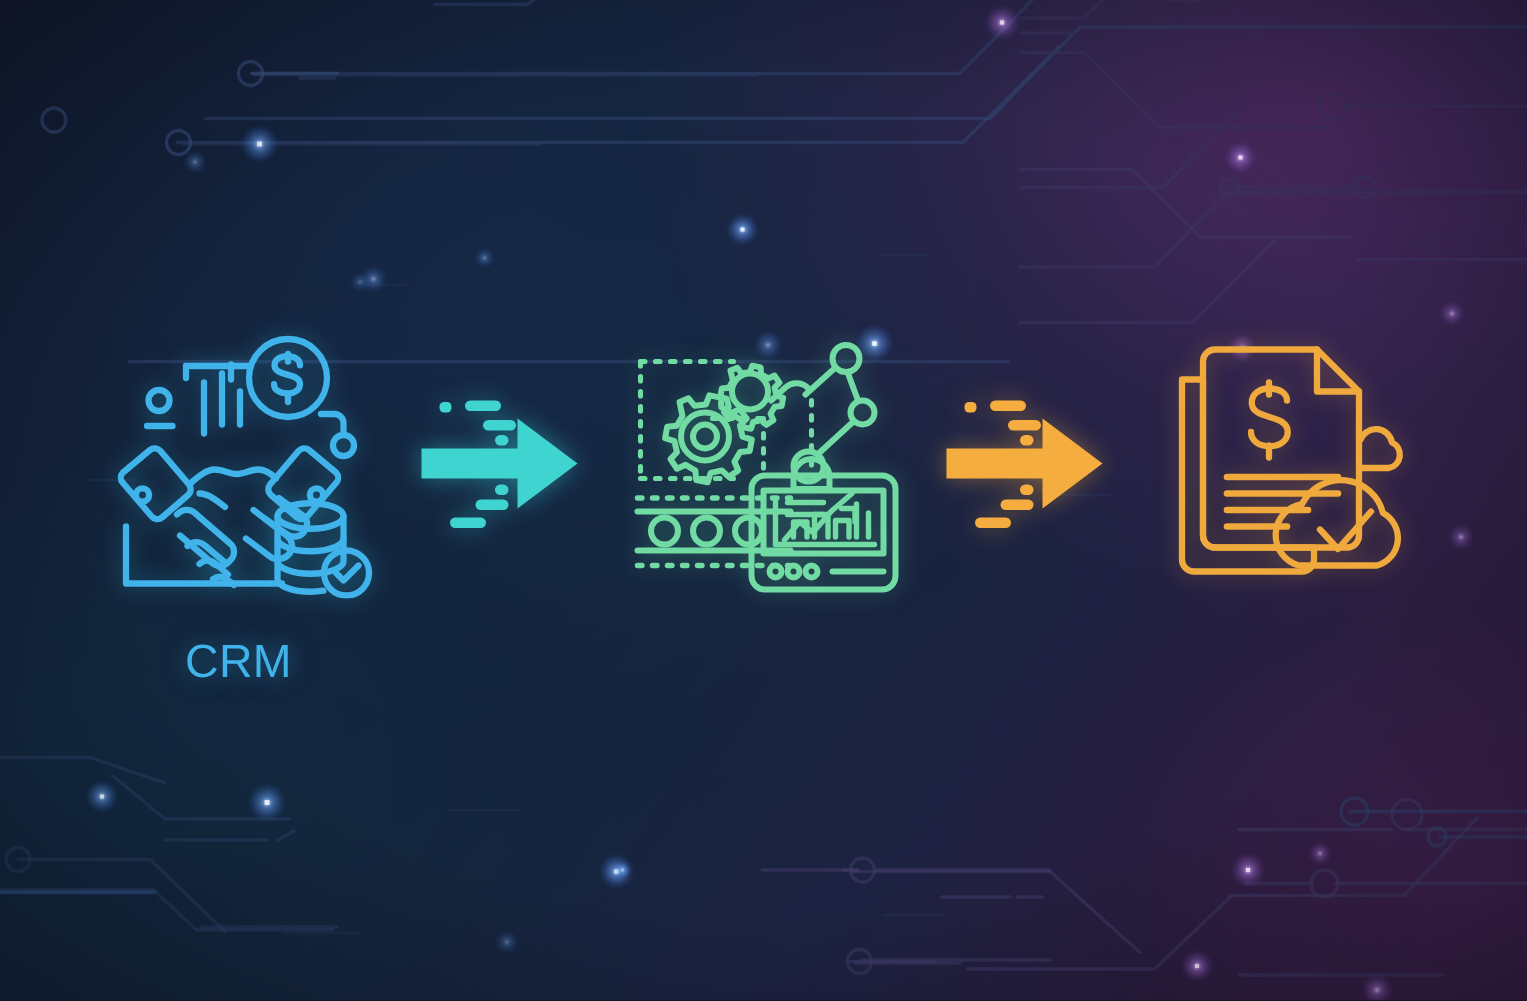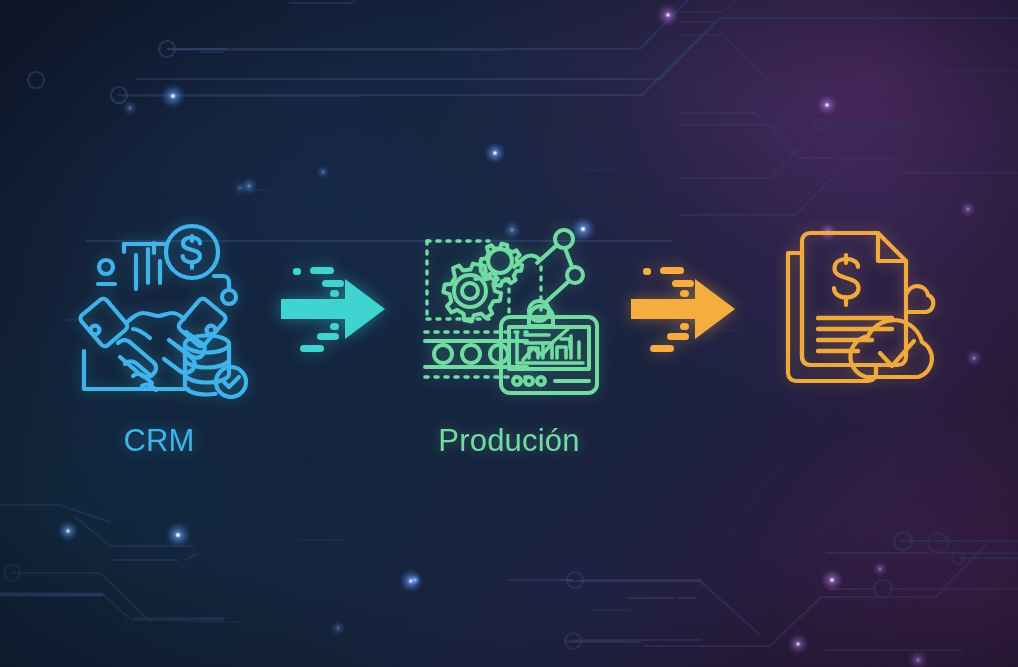--- a/index.html
+++ b/index.html
@@ -443,21 +443,20 @@
                 <path d="M154 139 v-22"></path>
                 <path d="M162 139 v-16"></path>
               </g>
               <circle cx="100" cy="162" r="4"></circle>
               <circle cx="112" cy="162" r="4"></circle>
               <circle cx="124" cy="162" r="4"></circle>
               <path d="M138 162 h34"></path>
             </g>
           </svg>
         </div>
-        <div class="stage-label label-prod txt-glow-green">Produción</div>
       </div>
 
       <div class="flow-arrow">
         <svg class="glow-arrow-a" width="110" height="100" viewBox="0 0 110 100">
           <g fill="#f5ad3f">
             <path d="M2 40 H66 V20 L106 50 L66 80 V60 H2 Z"></path>
             <rect x="14" y="9" width="8" height="7" rx="3"></rect>
             <rect x="31" y="8" width="24" height="7" rx="3.5"></rect>
             <rect x="43" y="21" width="22" height="7" rx="3.5"></rect>
             <rect x="51" y="31" width="9" height="7" rx="3.5"></rect>

